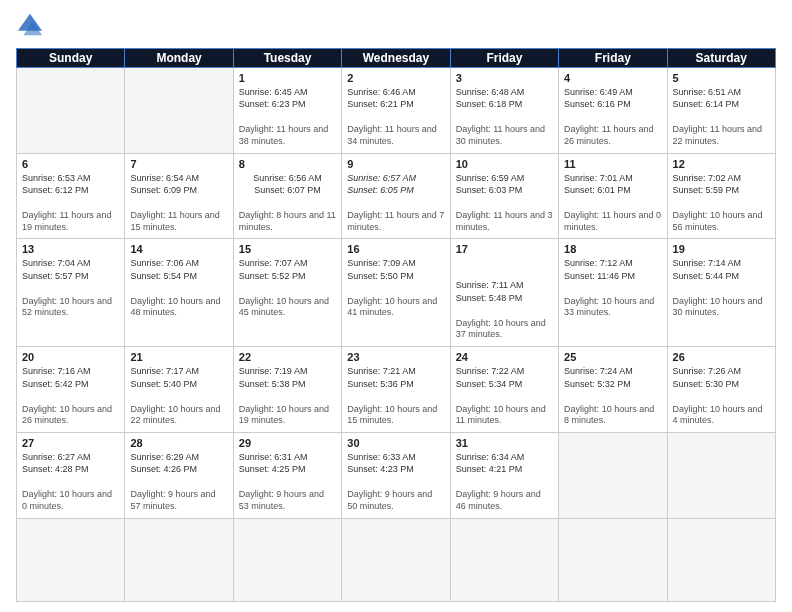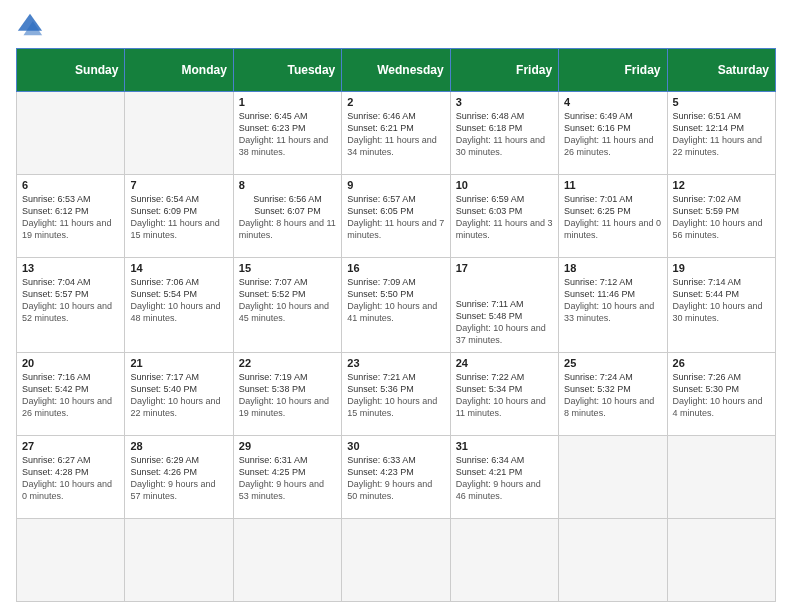--- a/index.html
+++ b/index.html
@@ -62,26 +62,26 @@
       color: #555;
       margin-top: 2px;
     }
     .calendar {
       width: 100%;
       border-collapse: collapse;
       flex: 1;
       table-layout: fixed;
     }
     .calendar th {
-      background: #15803d;
+      background: #0f172a;
       color: #fff;
       font-size: 12px;
       font-weight: bold;
-      padding: 14px 6px;
-      text-align: right;
+      padding: 2px 6px;
+      text-align: center;
       border: 1px solid #4a80cc;
     }
     .calendar td {
       border: 1px solid #ccc;
       vertical-align: top;
       padding: 4px 5px;
       font-size: 9.5px;
       color: #333;
       background: #fff;
       height: 82px;
@@ -97,21 +97,21 @@
       display: block;
     }
     .day-info {
       font-size: 9px;
       color: #333;
       line-height: 1.35;
     }
     .daylight {
       font-size: 9px;
       color: #555;
-      margin-top: 1px;
+      margin-top: 14px;
       line-height: 1.3;
     }
   </style>
 </head>
 <body>
 
 <div class="page">
   <div class="header">
     <div class="logo">
       <svg class="logo-icon" viewBox="0 0 30 30">
@@ -165,21 +165,21 @@
           </td>
           <td>
             <span class="day-num">4</span>
             <div class="day-info" style="white-space: pre-line;">Sunrise: 6:49 AM
 Sunset: 6:16 PM</div>
             <div class="daylight">Daylight: 11 hours and 26 minutes.</div>
           </td>
           <td>
             <span class="day-num">5</span>
             <div class="day-info" style="white-space: pre-line;">Sunrise: 6:51 AM
-Sunset: 12:14 PM</div>
+Sunset: 6:14 PM</div>
             <div class="daylight">Daylight: 11 hours and 22 minutes.</div>
           </td>
         </tr>
         <tr>
           <td>
             <span class="day-num">6</span>
             <div class="day-info" style="white-space: pre-line;">Sunrise: 6:53 AM
 Sunset: 6:12 PM</div>
             <div class="daylight">Daylight: 11 hours and 19 minutes.</div>
           </td>
@@ -190,34 +190,34 @@
             <div class="daylight">Daylight: 11 hours and 15 minutes.</div>
           </td>
           <td>
             <span class="day-num">8</span>
             <div class="day-info" style="white-space: pre-line; text-align: center;">Sunrise: 6:56 AM
 Sunset: 6:07 PM</div>
             <div class="daylight">Daylight: 8 hours and 11 minutes.</div>
           </td>
           <td>
             <span class="day-num">9</span>
-            <div class="day-info" style="white-space: pre-line;">Sunrise: 6:57 AM
+            <div class="day-info" style="white-space: pre-line; font-style: italic;">Sunrise: 6:57 AM
 Sunset: 6:05 PM</div>
             <div class="daylight">Daylight: 11 hours and 7 minutes.</div>
           </td>
           <td>
             <span class="day-num">10</span>
             <div class="day-info" style="white-space: pre-line;">Sunrise: 6:59 AM
 Sunset: 6:03 PM</div>
             <div class="daylight">Daylight: 11 hours and 3 minutes.</div>
           </td>
           <td>
             <span class="day-num">11</span>
             <div class="day-info" style="white-space: pre-line;">Sunrise: 7:01 AM
-Sunset: 6:25 PM</div>
+Sunset: 6:01 PM</div>
             <div class="daylight">Daylight: 11 hours and 0 minutes.</div>
           </td>
           <td>
             <span class="day-num">12</span>
             <div class="day-info" style="white-space: pre-line;">Sunrise: 7:02 AM
 Sunset: 5:59 PM</div>
             <div class="daylight">Daylight: 10 hours and 56 minutes.</div>
           </td>
         </tr>
         <tr>

